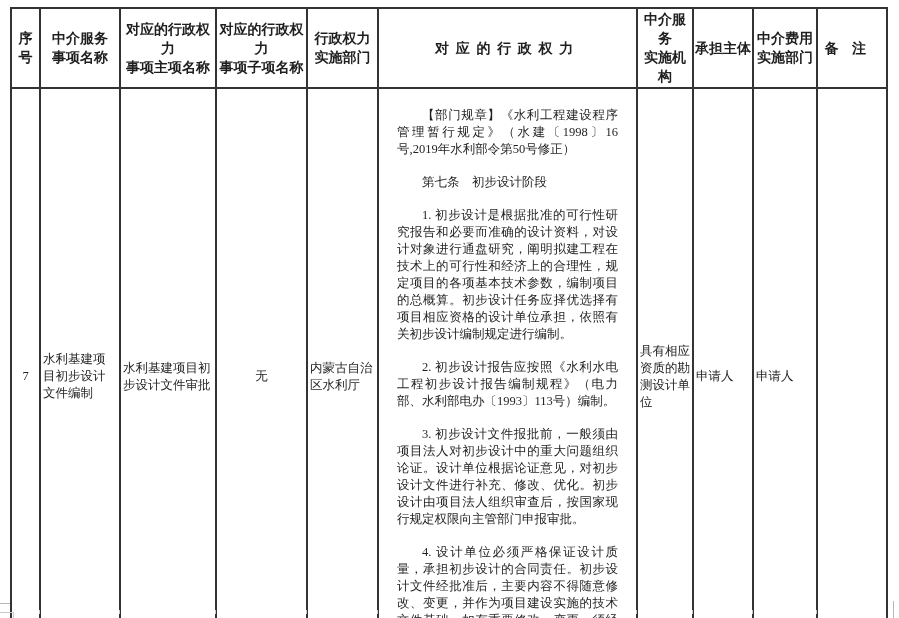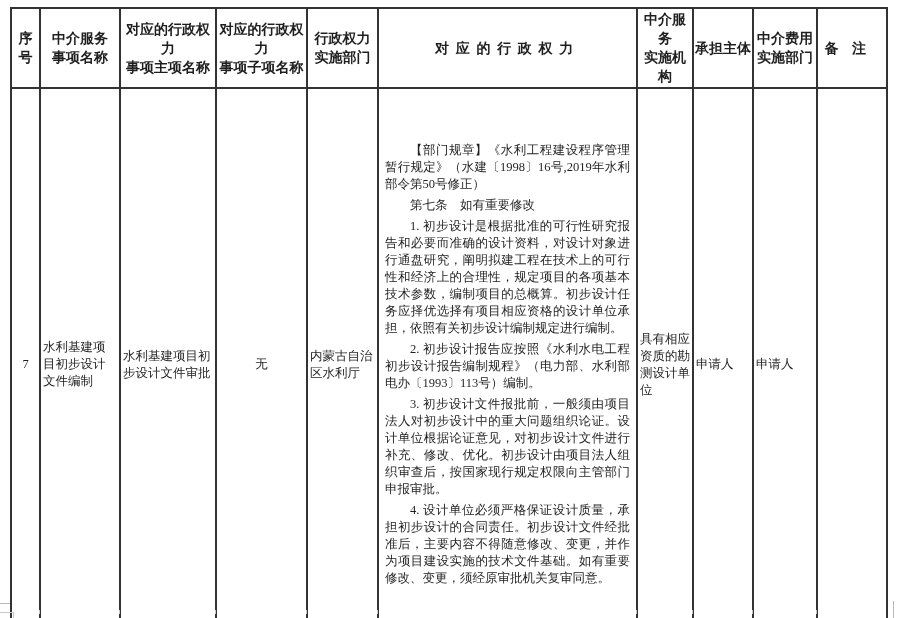--- a/index.html
+++ b/index.html
@@ -49,21 +49,21 @@
   td.c-main{text-align:left;padding:2px 2px;}
   td.c-sub{text-align:center;}
   td.c-dept{text-align:left;padding:2px 2px;}
   td.c-basis{
     text-align:justify;
     font-size:12px;
     line-height:15.5px;
     padding:4px 5px;
   }
   td.c-basis p{
-    margin:4px;
+    margin:16px;
     text-indent:2em;
     text-justify:inter-ideograph;
   }
   td.c-agency{text-align:left;padding:2px 2px;}
   td.c-client{text-align:left;padding:2px 4px;}
   td.c-fee{text-align:left;padding:2px 4px;}
   .body-row{height:553px;}
   
   .artifact{position:absolute;background:#b8b8b8;}
   .artifact.lighter{background:#c9c9c9;}
@@ -106,21 +106,21 @@
       <th class="ls-xwide">备注</th>
     </tr>
     <tr class="body-row">
       <td class="c-serial">7</td>
       <td class="c-name">水利基建项目初步设计文件编制</td>
       <td class="c-main">水利基建项目初步设计文件审批</td>
       <td class="c-sub">无</td>
       <td class="c-dept">内蒙古自治区水利厅</td>
       <td class="c-basis">
         <p>【部门规章】《水利工程建设程序管理暂行规定》（水建〔1998〕16号,2019年水利部令第50号修正）</p>
-        <p>第七条　如有重要修改</p>
+        <p>第七条　初步设计阶段</p>
         <p>1. 初步设计是根据批准的可行性研究报告和必要而准确的设计资料，对设计对象进行通盘研究，阐明拟建工程在技术上的可行性和经济上的合理性，规定项目的各项基本技术参数，编制项目的总概算。初步设计任务应择优选择有项目相应资格的设计单位承担，依照有关初步设计编制规定进行编制。</p>
         <p>2. 初步设计报告应按照《水利水电工程初步设计报告编制规程》（电力部、水利部电办〔1993〕113号）编制。</p>
         <p>3. 初步设计文件报批前，一般须由项目法人对初步设计中的重大问题组织论证。设计单位根据论证意见，对初步设计文件进行补充、修改、优化。初步设计由项目法人组织审查后，按国家现行规定权限向主管部门申报审批。</p>
         <p>4. 设计单位必须严格保证设计质量，承担初步设计的合同责任。初步设计文件经批准后，主要内容不得随意修改、变更，并作为项目建设实施的技术文件基础。如有重要修改、变更，须经原审批机关复审同意。</p>
       </td>
       <td class="c-agency">具有相应资质的勘测设计单位</td>
       <td class="c-client">申请人</td>
       <td class="c-fee">申请人</td>
       <td class="c-remark"></td>
     </tr>

